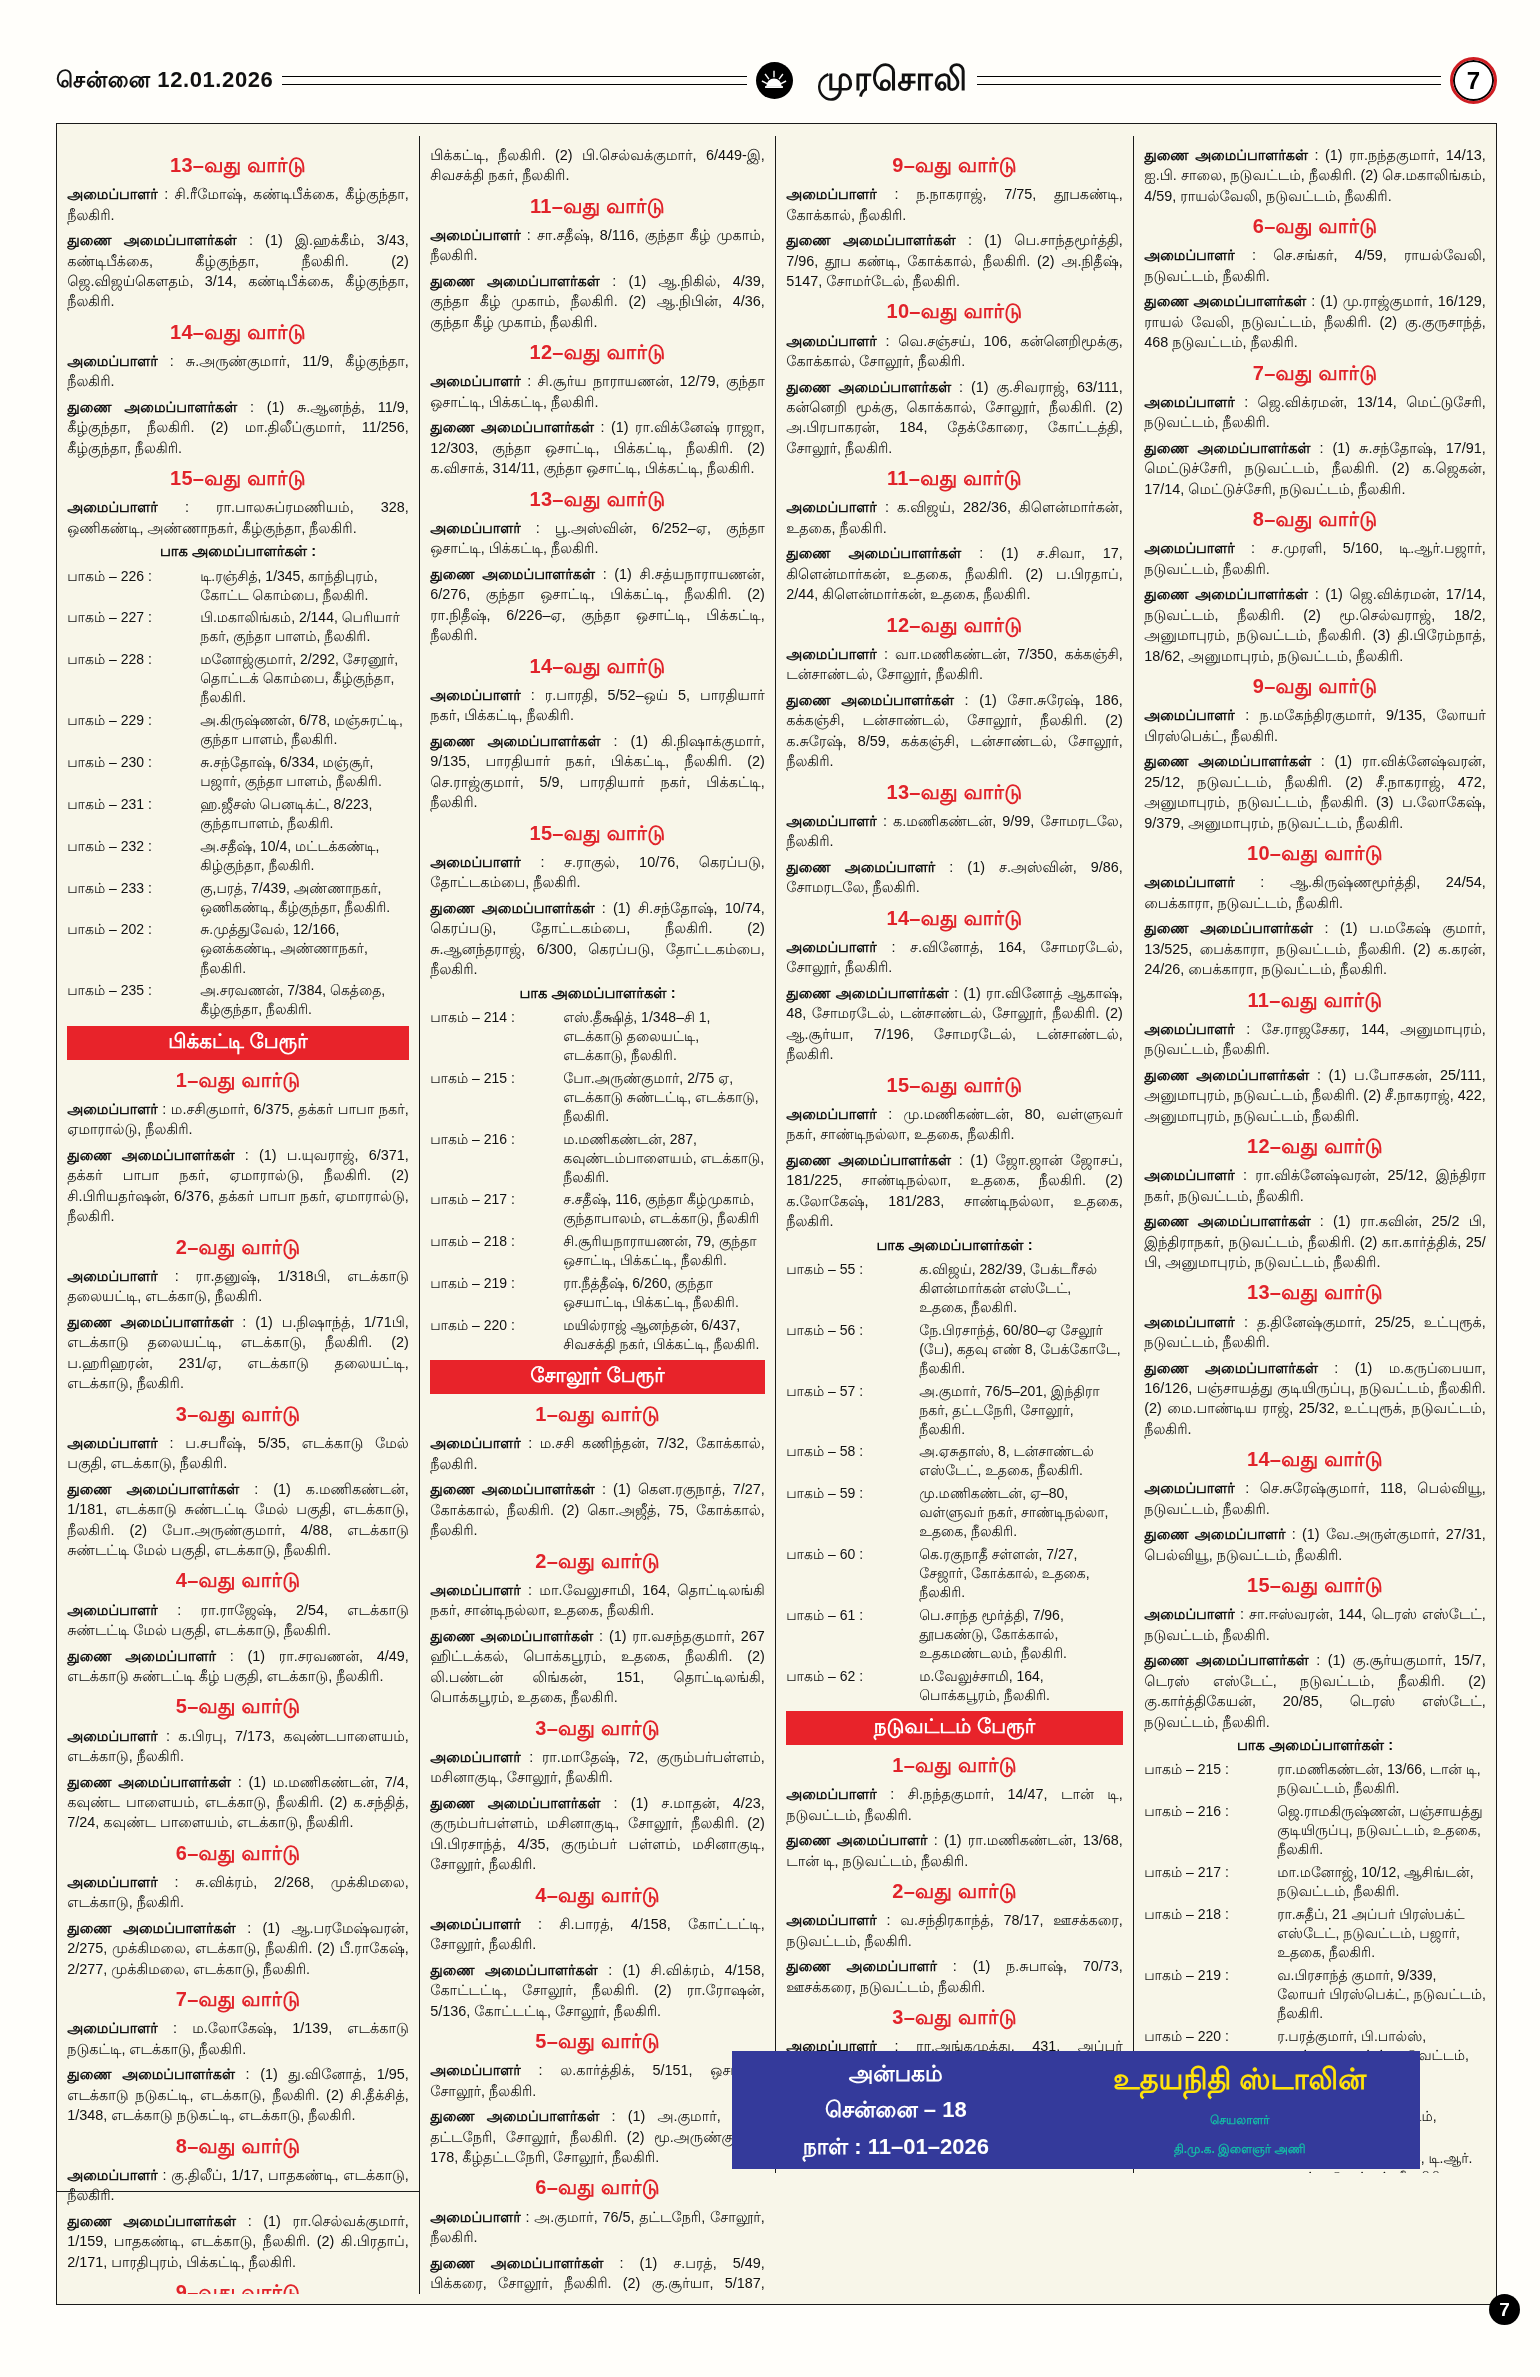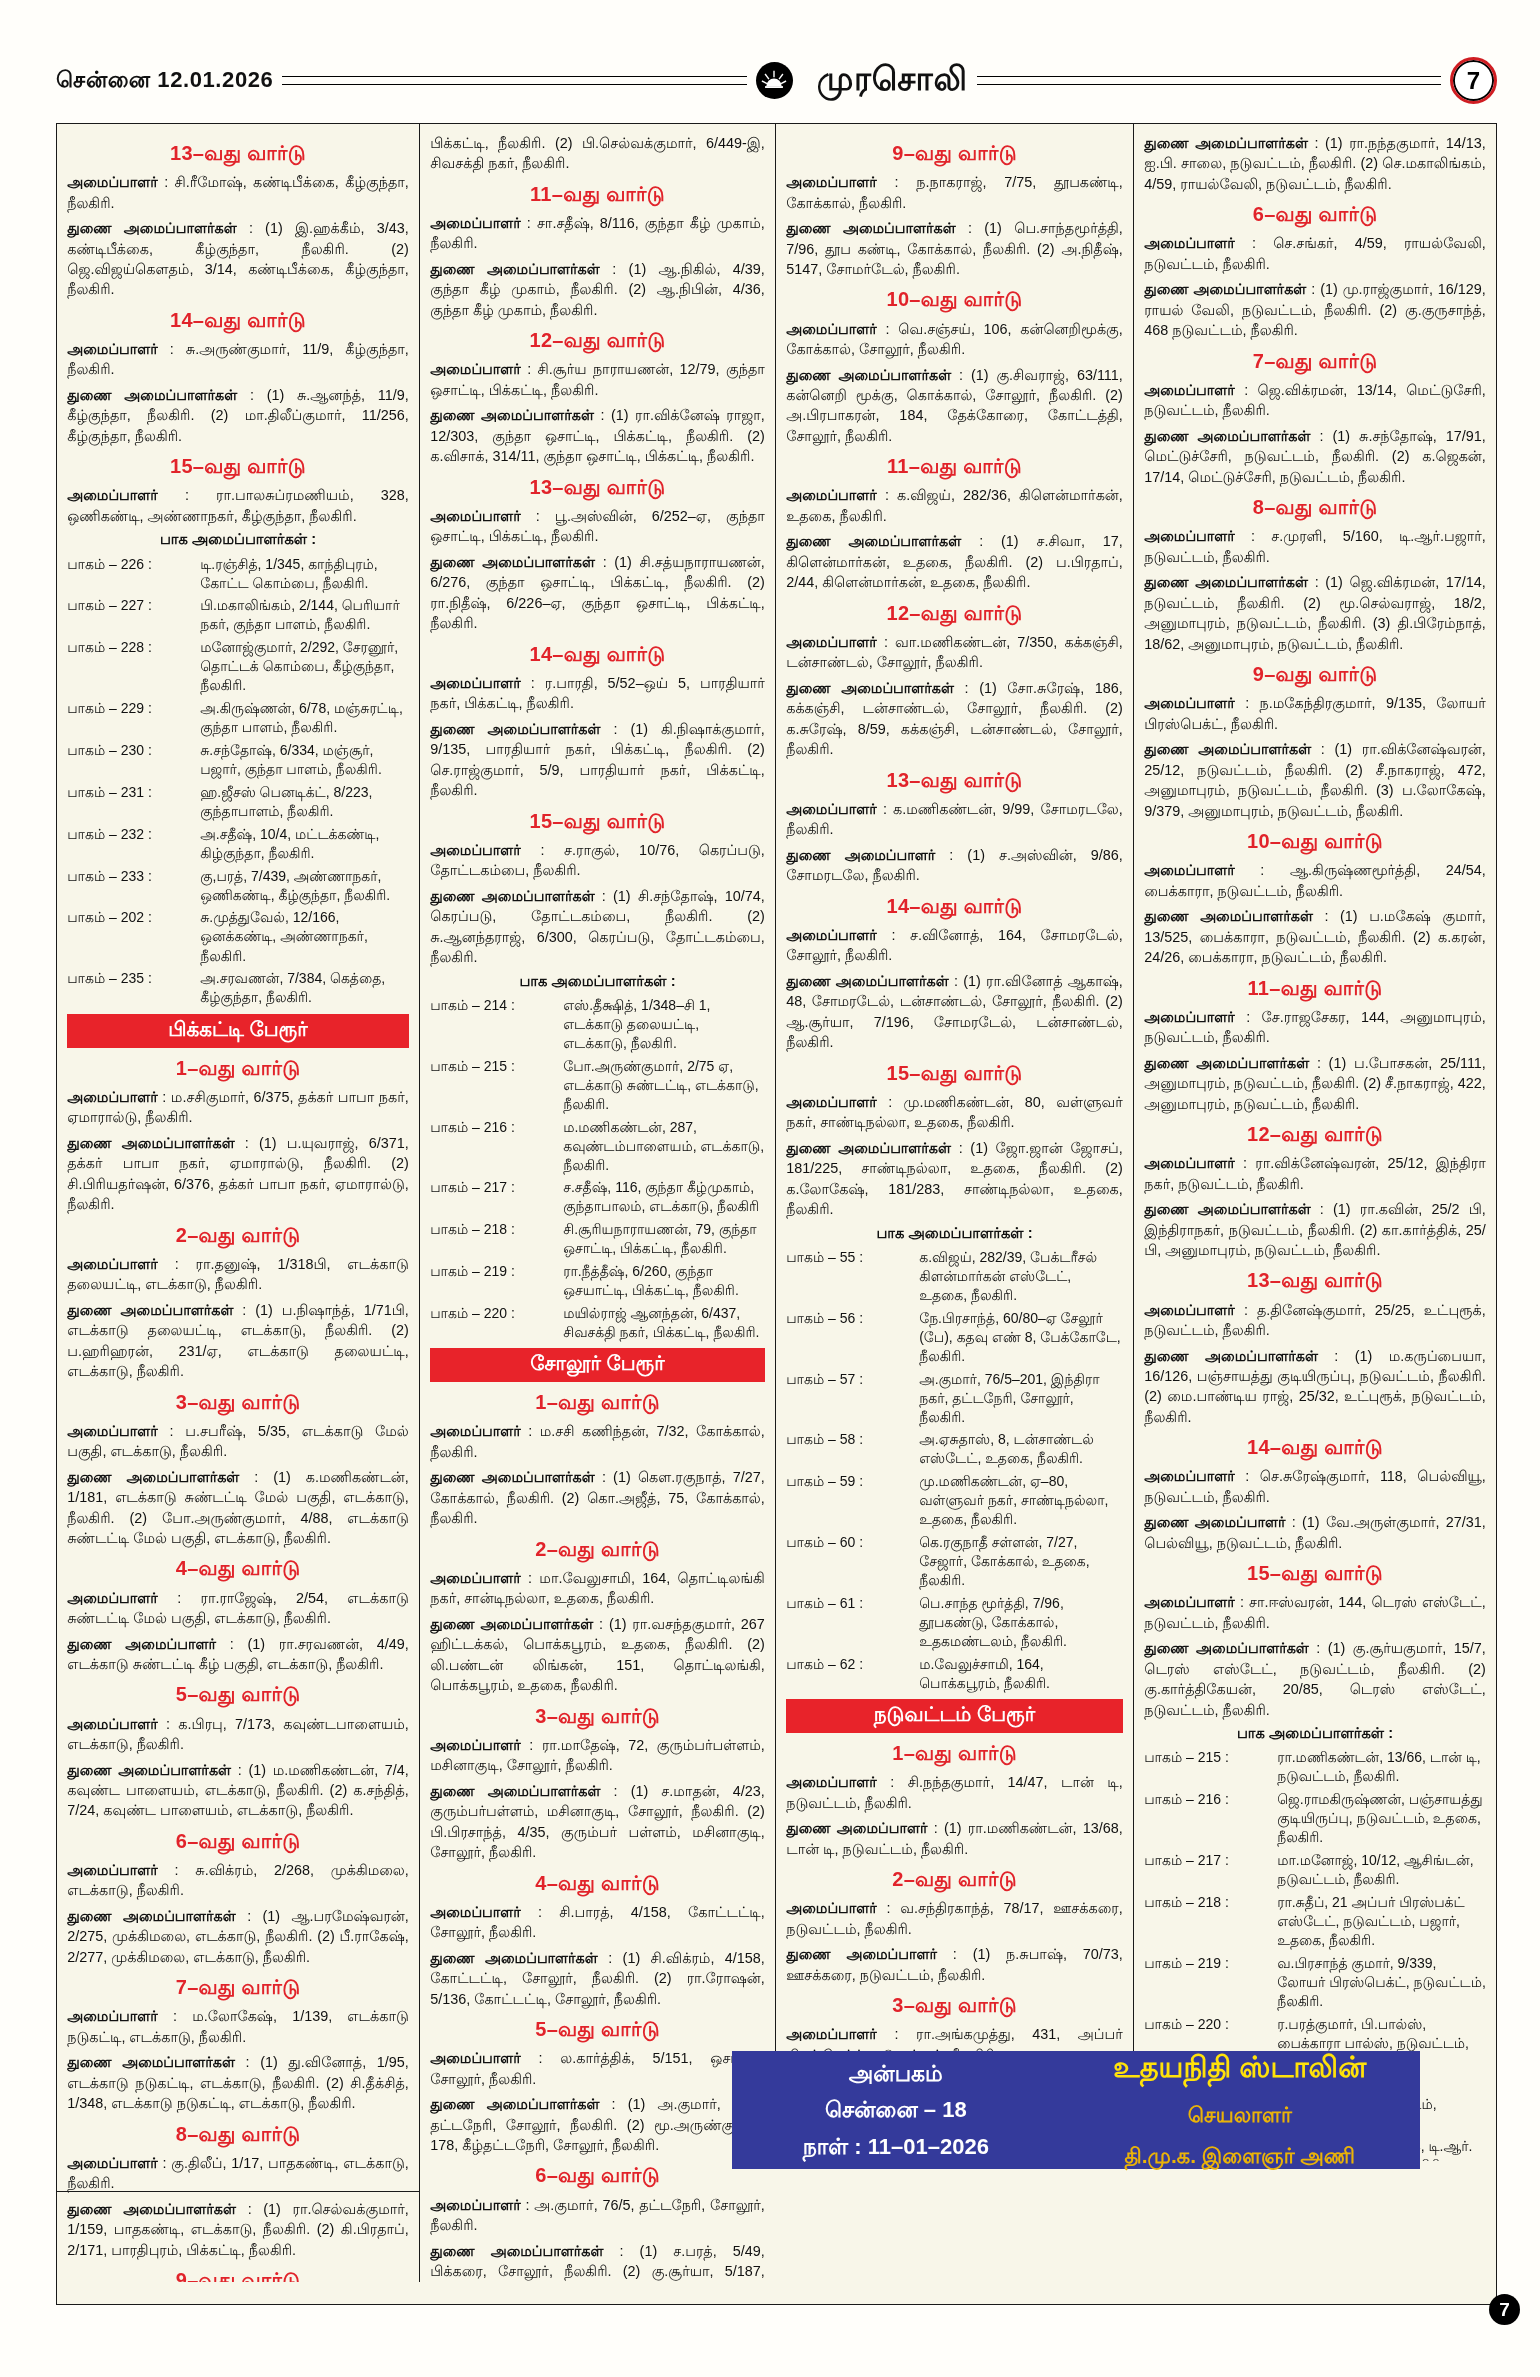--- a/index.html
+++ b/index.html
@@ -26,21 +26,21 @@
     display:flex;align-items:center;justify-content:center;
     font-size:24px;font-weight:bold;color:#000;
   }
   
   .sheet{
     position:absolute;left:56px;top:123px;width:1441px;height:2182px;
     background:#f8f6e9;border:1.9px solid #1a1a1a;box-sizing:border-box;
     overflow:hidden;
   }
   .col{
-    position:absolute;top:0;height:2158px;overflow:hidden;
+    position:absolute;top:12px;height:2158px;overflow:hidden;
     padding:9px 10.2px 0 10.2px;box-sizing:border-box;
   }
   .col1{left:0;width:362px;}
   .col2{left:362px;width:356px;border-left:1.3px solid #1a1a1a;}
   .col3{left:718px;width:358px;border-left:1.3px solid #1a1a1a;height:2037px;}
   .col4{left:1076px;width:363px;border-left:1.3px solid #1a1a1a;height:2037px;}
   .col1-bottom{position:absolute;left:0;top:2067px;width:362px;border-top:1.3px solid #1a1a1a;}
   
   .ward-heading{
     text-align:center;color:#e1232a;font-weight:bold;
@@ -58,21 +58,21 @@
   }
   
   .banner{
     position:absolute;left:732px;top:2051px;width:688px;height:118px;
     background:#343a9b;display:flex;
   }
   .banner-left{flex:1;display:flex;flex-direction:column;justify-content:center;align-items:center;gap:9px;}
   .banner-left div{color:#fff;font-size:22px;font-weight:bold;line-height:1.25;}
   .banner-right{flex:1.1;display:flex;flex-direction:column;justify-content:center;align-items:center;gap:13px;}
   .banner-title{color:#ffe20a;font-size:29px;font-weight:bold;}
-  .banner-sub{color:#eab308;font-size:21px;font-weight:bold;line-height:1.3;}
+  .banner-sub{color:#14b8a6;font-size:12px;font-weight:bold;line-height:1.3;}
   
   .footer-circle{
     position:absolute;left:1489px;top:2294px;width:31px;height:31px;border-radius:50%;
     background:#000;color:#fff;display:flex;align-items:center;justify-content:center;
     font-size:19px;font-weight:bold;
   }
 </style>
 </head>
 <body>
 

